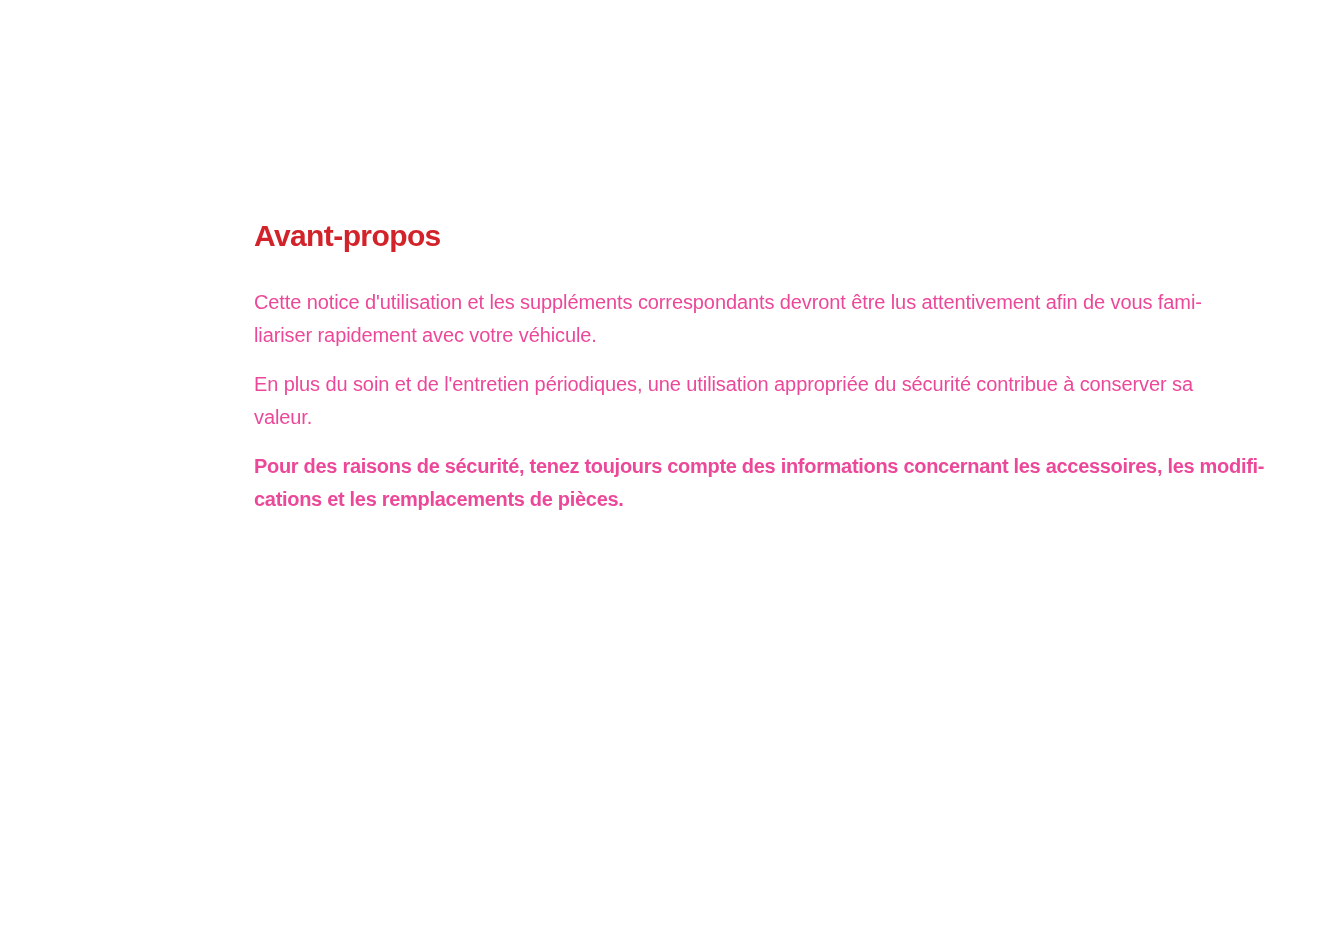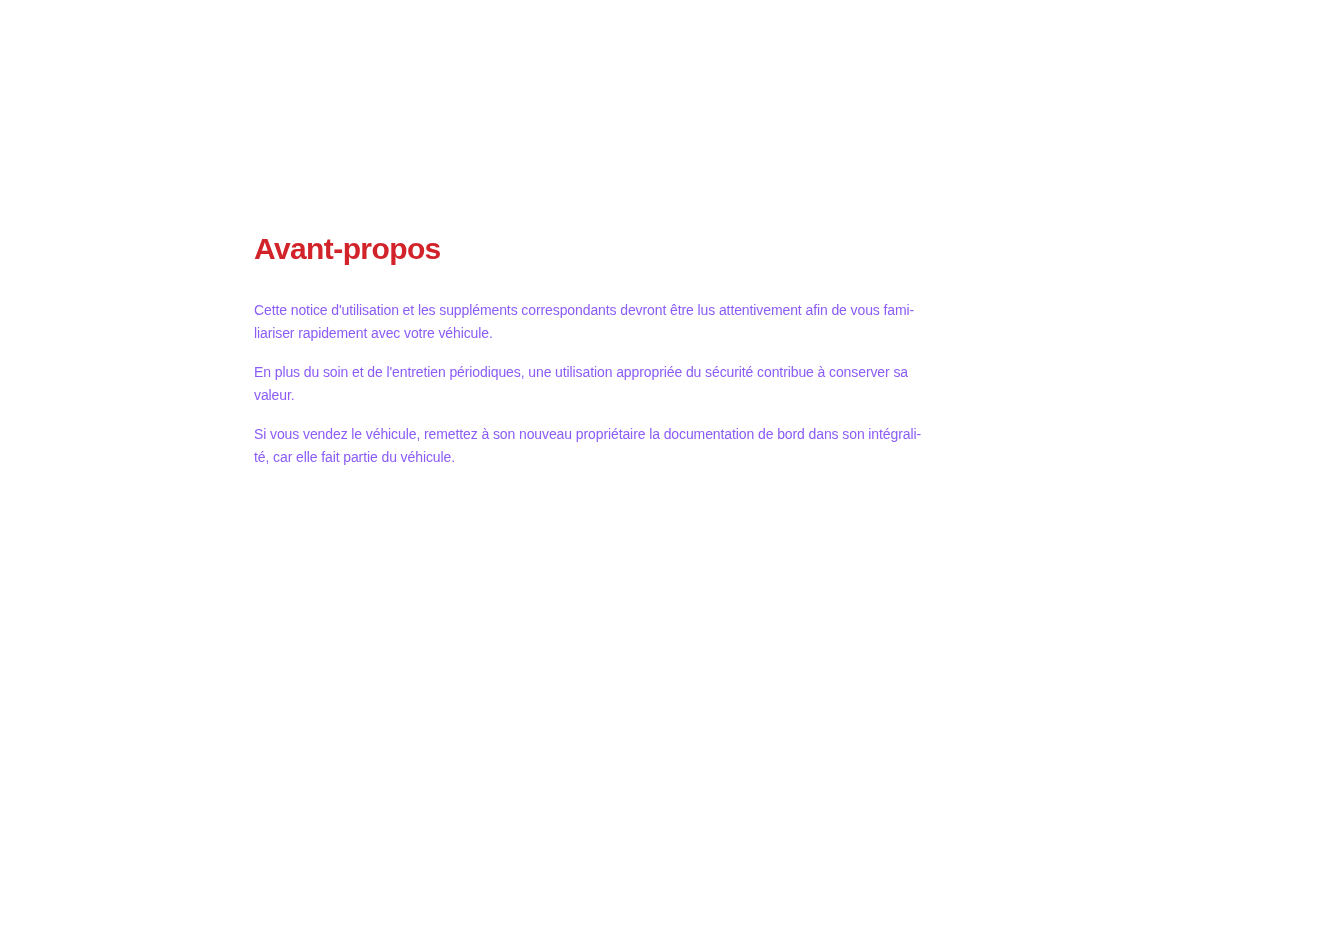--- a/index.html
+++ b/index.html
@@ -10,21 +10,21 @@
   body {
     width: 1338px;
     height: 944px;
     position: relative;
     overflow: hidden;
     font-family: "Liberation Sans", sans-serif;
   }
   .page {
     position: absolute;
     left: 0;
-    top: 13px;
+    top: 0;
     width: 1338px;
     height: 759px;
     background: #ffffff;
   }
   .content {
     position: absolute;
     left: 254px;
     top: 220px;
     width: 940px;
   }
@@ -32,38 +32,38 @@
     margin: 0 0 34px 0;
     font-size: 30px;
     line-height: 32px;
     font-weight: bold;
     letter-spacing: -0.6px;
     color: #d2232a;
     white-space: pre;
   }
   .para {
     margin: 0 0 16px 0;
-    font-size: 14px;
-    line-height: 23px;
+    font-size: 20px;
+    line-height: 33px;
     font-weight: normal;
-    color: #8b5cf6;
+    color: #ec4899;
     letter-spacing: -0.1px;
     white-space: pre;
   }
   .para.bold {
     font-weight: bold;
     letter-spacing: -0.3px;
   }
 </style>
 </head>
 <body>
 
 <div class="page">
   <div class="content">
     <h1 class="heading">Avant-propos</h1>
     <p class="para">Cette notice d'utilisation et les suppléments correspondants devront être lus attentivement afin de vous fami-
 liariser rapidement avec votre véhicule.</p>
     <p class="para">En plus du soin et de l'entretien périodiques, une utilisation appropriée du sécurité contribue à conserver sa
 valeur.</p>
-    <p class="para">Si vous vendez le véhicule, remettez à son nouveau propriétaire la documentation de bord dans son intégrali-
-té, car elle fait partie du véhicule.</p>
+    <p class="para bold">Pour des raisons de sécurité, tenez toujours compte des informations concernant les accessoires, les modifi-
+cations et les remplacements de pièces.</p>
   </div>
 </div>
 
 </body></html>

